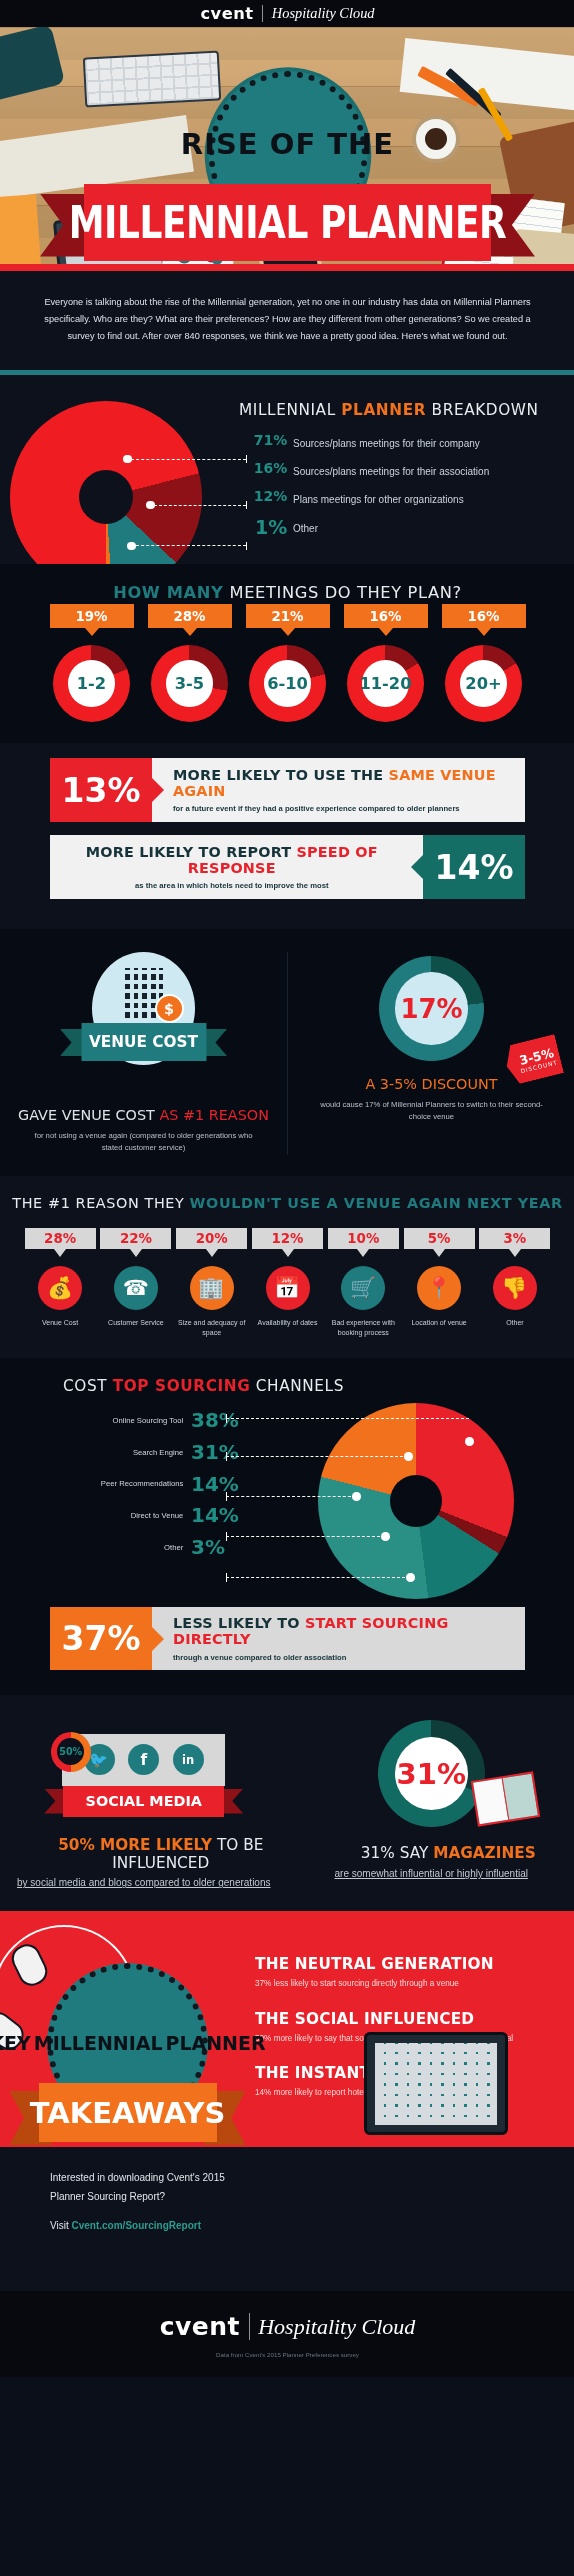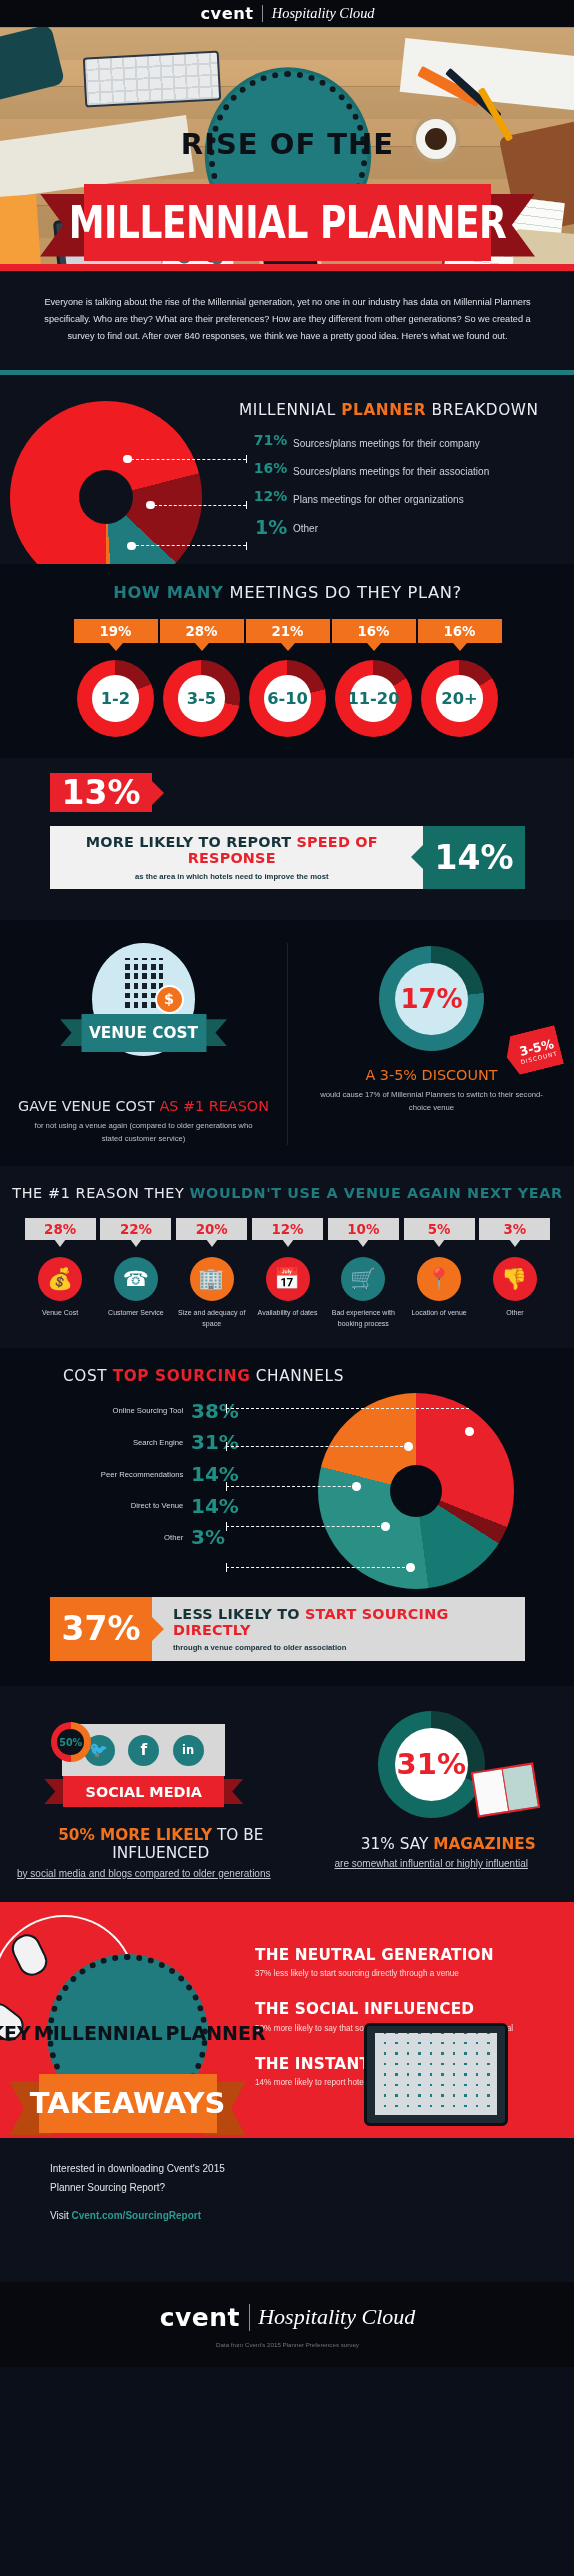--- a/index.html
+++ b/index.html
@@ -139,21 +139,21 @@
       #f2711c 356.4deg 360deg);
   }
   .pie:after{content:"";position:absolute;left:50%;top:50%;transform:translate(-50%,-50%);
     width:54px;height:54px;border-radius:50%;background:#0c111c;}
   .dashdot { position:absolute; width:8.6px;height:8.6px;border-radius:50%;background:#fff; }
   .dashline { position:absolute; height:0; border-top:1px dashed #fff; }
   .dashcap { position:absolute; width:1px; height:8.6px; background:#fff; }
 
   
   .meetings { padding: 19px 0 21px; }
-  .meet-grid { display:flex; justify-content:center; gap: 2px; margin-top:17px; }
+  .meet-grid { display:flex; justify-content:center; gap: 14px; margin-top:2px; }
   .meet-col { width: 84px; text-align:center; }
   .meet-bubble {
     background:#f2711c; color:#fff; font-family:"DejaVu Sans",sans-serif; font-weight:700;
     font-size:13.4px; padding: 4.8px 0 3.8px; position:relative;
   }
   .meet-bubble:after {
     content:""; position:absolute; left:50%; bottom:-7.7px; transform:translateX(-50%);
     border-left:7.7px solid transparent; border-right:7.7px solid transparent;
     border-top: 8.6px solid #f2711c;
   }
@@ -480,20 +480,26 @@
         <div class="donut" style="background:conic-gradient(#8f1118 0deg 58deg,#ef1d21 58deg 360deg)">
           <span>20+</span>
         </div>
       </div>
     </div>
   </div>
 
   <div class="sect banners">
     <div class="banner">
       <div class="pctbox">13%</div>
+      <div class="txtbox">
+        <div class="bn-head">
+          <span>MORE LIKELY TO USE THE </span><span class="o">SAME VENUE AGAIN</span>
+        </div>
+        <div class="bn-sub">for a future event if they had a positive experience compared to older planners</div>
+      </div>
     </div>
     <div class="banner rev">
       <div class="txtbox">
         <div class="bn-head">
           <span>MORE LIKELY TO REPORT </span><span class="r">SPEED OF RESPONSE</span>
         </div>
         <div class="bn-sub">as the area in which hotels need to improve the most</div>
       </div>
       <div class="pctbox">14%</div>
     </div>

